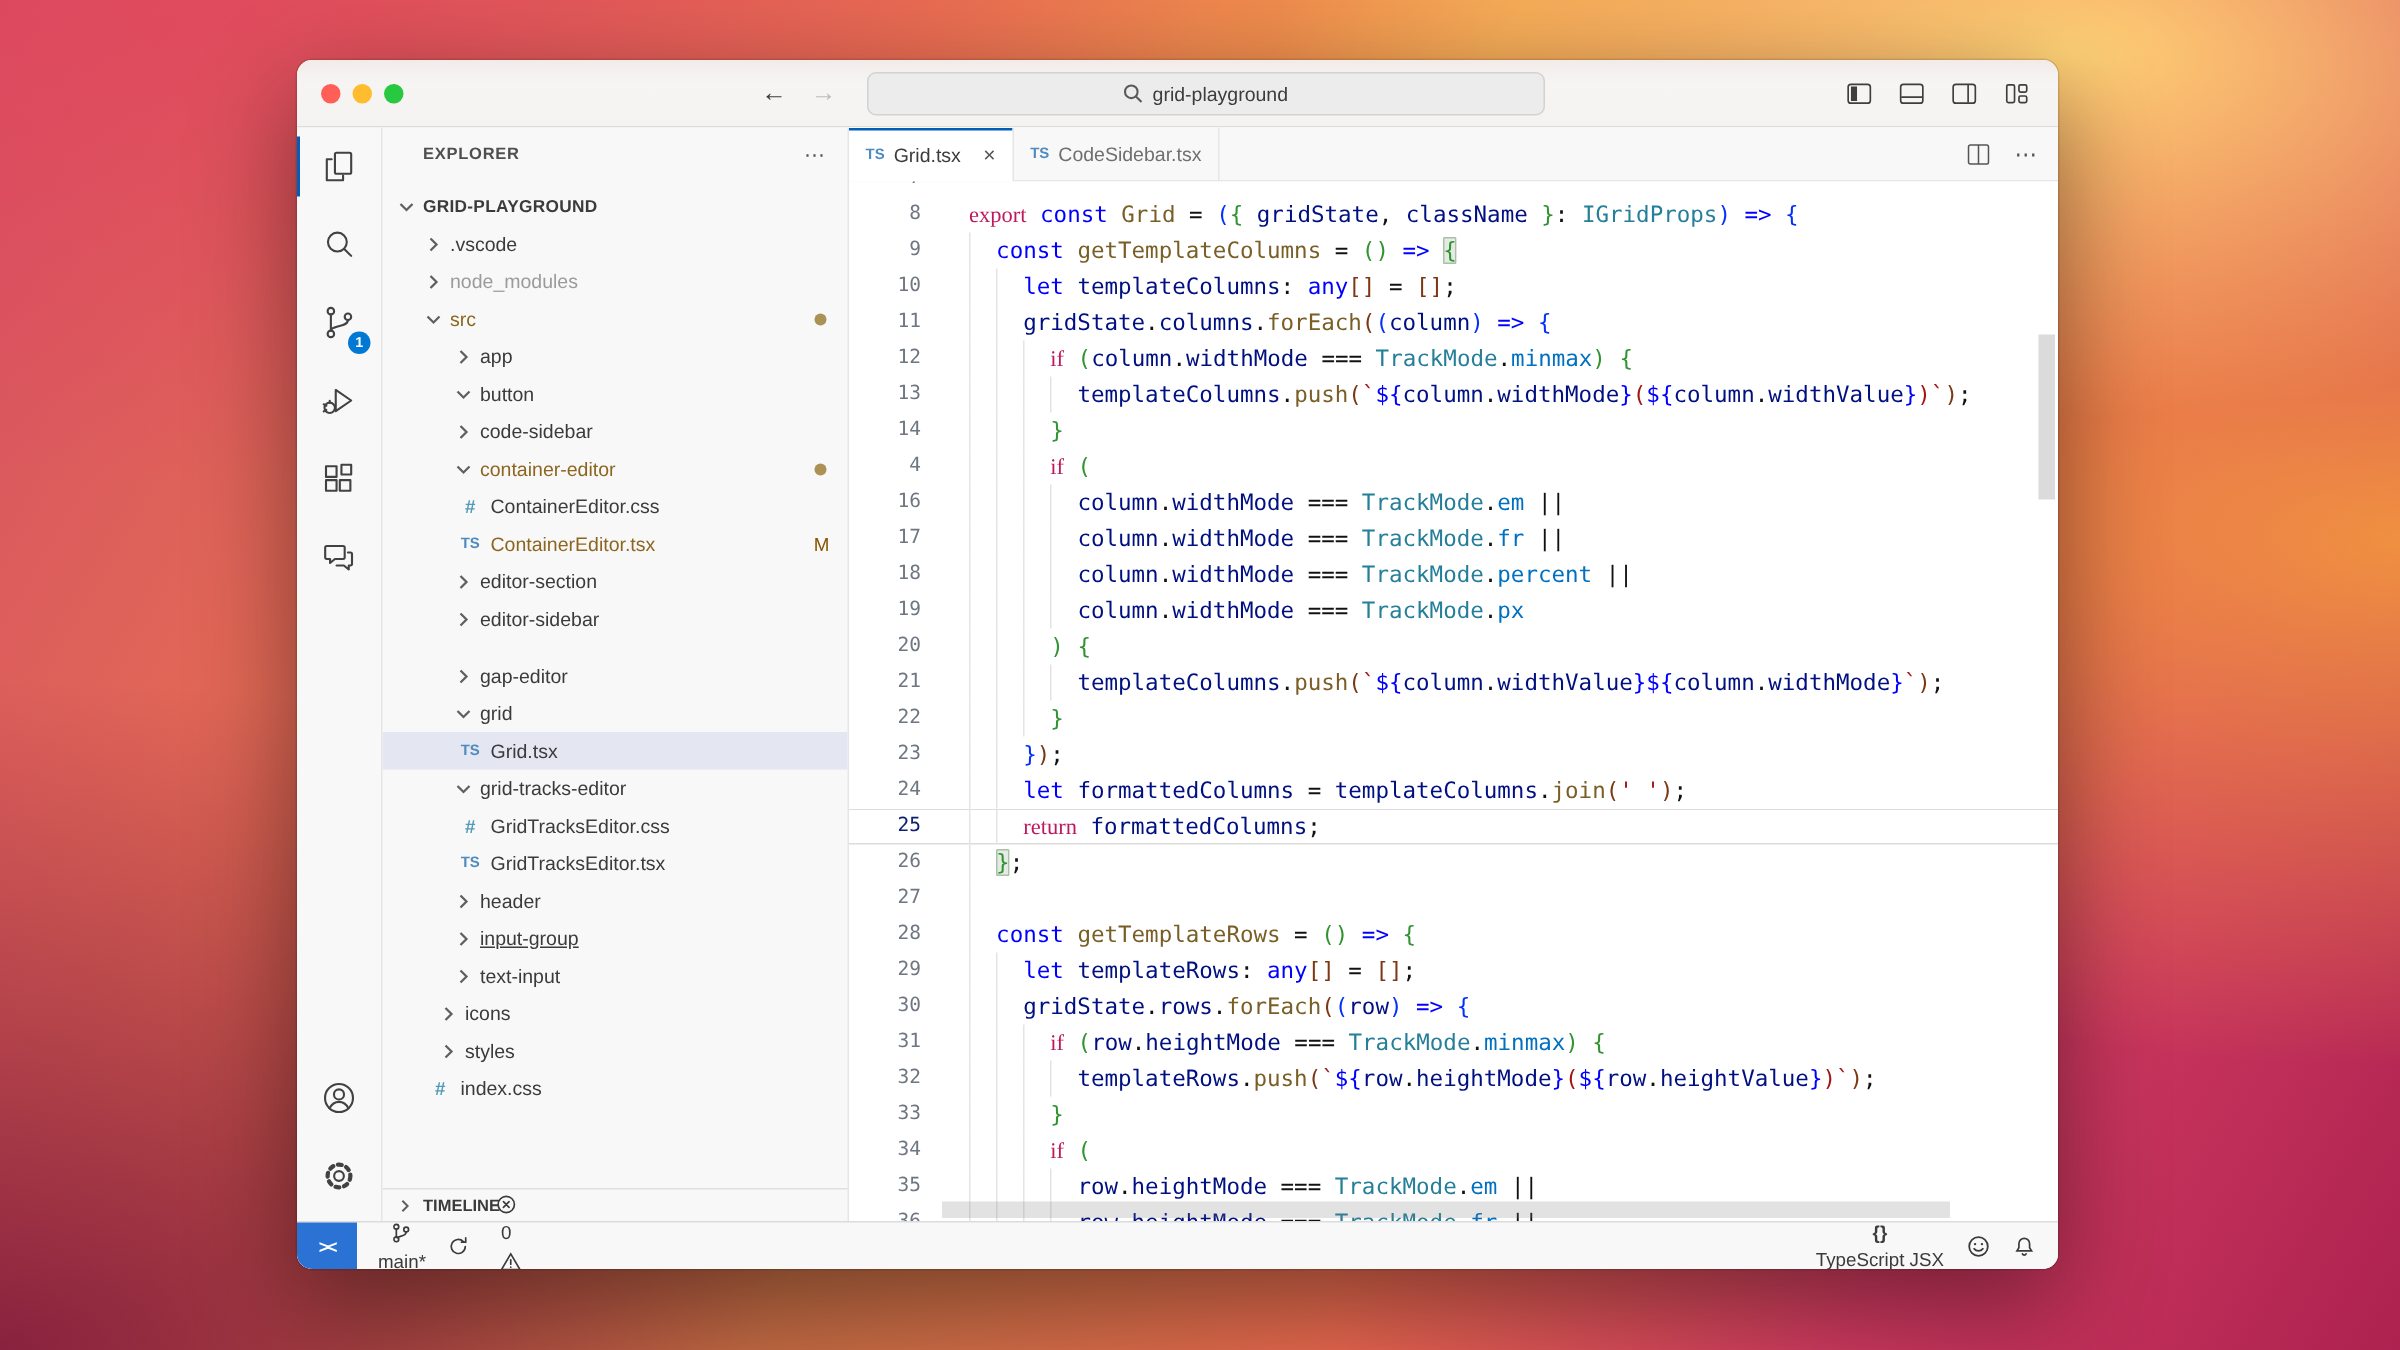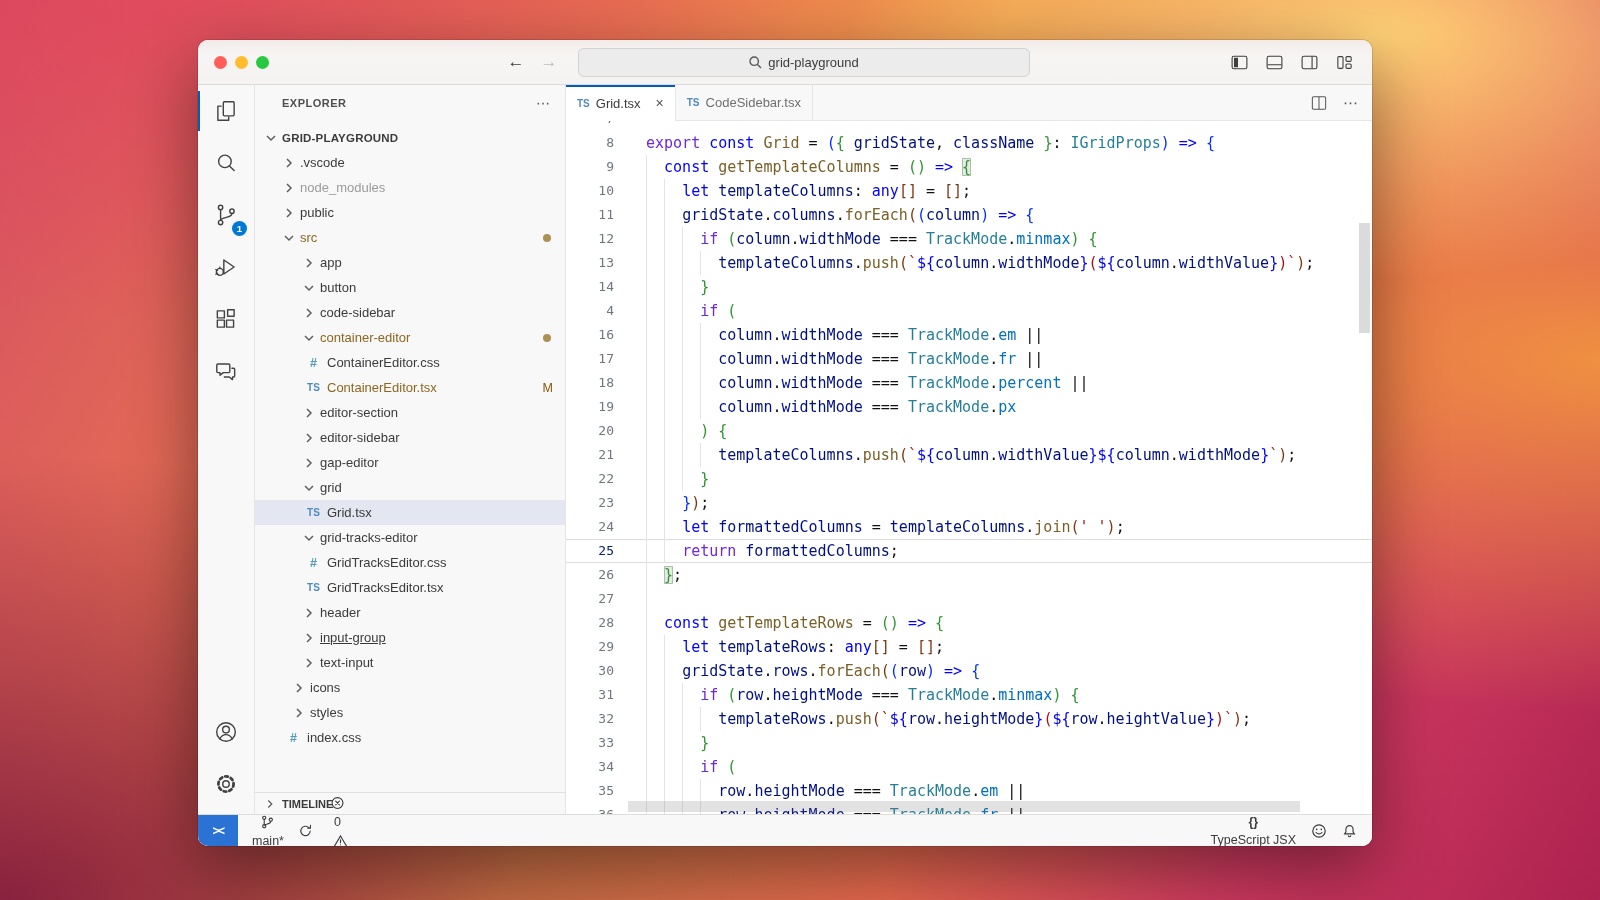--- a/index.html
+++ b/index.html
@@ -74,21 +74,21 @@
   .codearea{flex:1;position:relative;overflow:hidden;background:#fff;
     font-family:"DejaVu Sans Mono","Liberation Mono",monospace;font-size:15px;}
   .codelines{position:absolute;left:0;right:0;top:-14px;}
   .crow{display:flex;height:24px;line-height:24px;}
   .crow.cur{box-shadow:inset 0 1px 0 #dcdcdc, inset 0 -1px 0 #dcdcdc;}
   .ln{width:48px;flex:none;text-align:right;font-size:13px;color:#6e7681;}
   .crow.cur .ln{color:#0b216f;}
   .cbody{flex:1;position:relative;margin-left:16px;padding-left:16px;min-width:0;}
   .guide{position:absolute;top:0;bottom:0;width:1px;background:#e4e4e4;}
   .ctext{white-space:pre;color:#111;}
-  .kw{color:#6d28d9;}.st{color:#0000ff;}.fn{color:#795e26;}.vr{color:#001080;}
+  .kw{color:#be185d;font-family:Liberation Serif, serif;}.st{color:#0000ff;}.fn{color:#795e26;}.vr{color:#001080;}
   .ty{color:#267f99;}.en{color:#0070c1;}.str{color:#a31515;}.tp{color:#0000ff;}
   .tx,.op{color:#111;}
   .b1{color:#0431fa;}.b2{color:#319331;}.b3{color:#7b3814;}
   .mb{background:#e4ebe4;box-shadow:inset 0 0 0 1px #a8c0a8;border-radius:1px;}
   .vsb{position:absolute;top:102px;right:2px;width:11px;height:110px;background:rgba(125,125,125,.28);}
   .hsb{position:absolute;bottom:2px;left:62px;width:672px;height:11px;background:rgba(125,125,125,.22);}
   
   .statusbar{height:31px;flex:none;background:#f8f8f8;border-top:1px solid #dcdcdc;
     display:flex;align-items:center;font-size:12.5px;color:#3b3b3b;}
   .remote{width:40px;height:100%;background:#2a72d4;color:#fff;display:flex;align-items:center;
@@ -225,26 +225,20 @@
               <polyline points="6,4 10,8 6,12"></polyline>
             </svg>
             <span class="tlabel">.vscode</span>
           </div>
           <div class="trow cg" style="padding-left: 26px;">
             <svg class="chev" viewBox="0 0 16 16">
               <polyline points="6,4 10,8 6,12"></polyline>
             </svg>
             <span class="tlabel">node_modules</span>
           </div>
-          <div class="trow cn" style="padding-left: 26px;">
-            <svg class="chev" viewBox="0 0 16 16">
-              <polyline points="6,4 10,8 6,12"></polyline>
-            </svg>
-            <span class="tlabel">public</span>
-          </div>
           <div class="trow cm" style="padding-left: 26px;">
             <svg class="chev" viewBox="0 0 16 16">
               <polyline points="4,6 8,10 12,6"></polyline>
             </svg>
             <span class="tlabel">src</span>
             <span class="dot"></span>
           </div>
           <div class="trow cn" style="padding-left: 46px;">
             <svg class="chev" viewBox="0 0 16 16">
               <polyline points="6,4 10,8 6,12"></polyline>
@@ -284,21 +278,21 @@
               <polyline points="6,4 10,8 6,12"></polyline>
             </svg>
             <span class="tlabel">editor-section</span>
           </div>
           <div class="trow cn" style="padding-left: 46px;">
             <svg class="chev" viewBox="0 0 16 16">
               <polyline points="6,4 10,8 6,12"></polyline>
             </svg>
             <span class="tlabel">editor-sidebar</span>
           </div>
-          <div class="trow cn" style="padding-left: 46px;">
+          <div class="trow cn" style="padding-left: 46px; margin-top: 13px;">
             <svg class="chev" viewBox="0 0 16 16">
               <polyline points="6,4 10,8 6,12"></polyline>
             </svg>
             <span class="tlabel">gap-editor</span>
           </div>
           <div class="trow cn" style="padding-left: 46px;">
             <svg class="chev" viewBox="0 0 16 16">
               <polyline points="4,6 8,10 12,6"></polyline>
             </svg>
             <span class="tlabel">grid</span>

